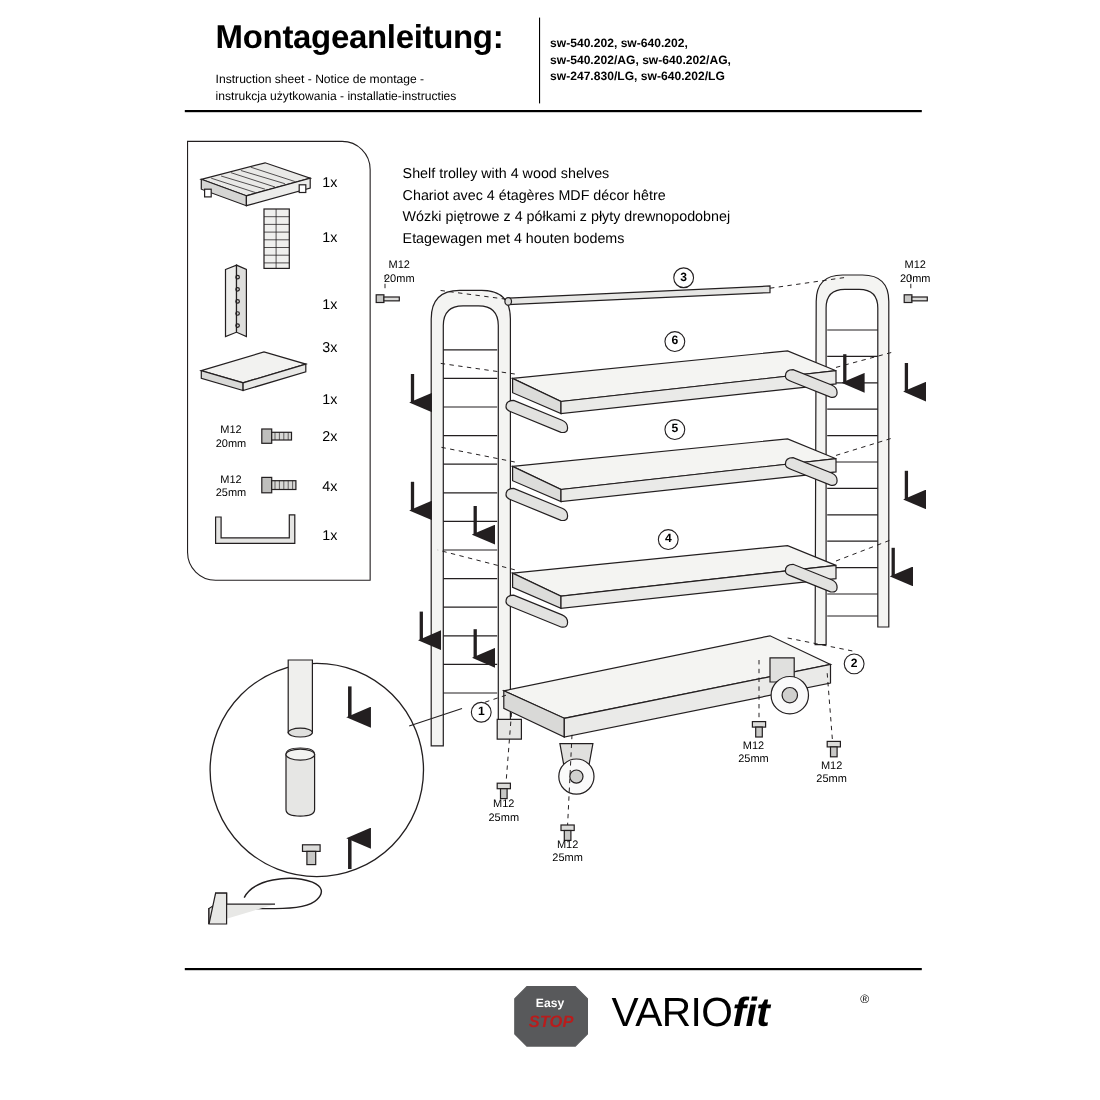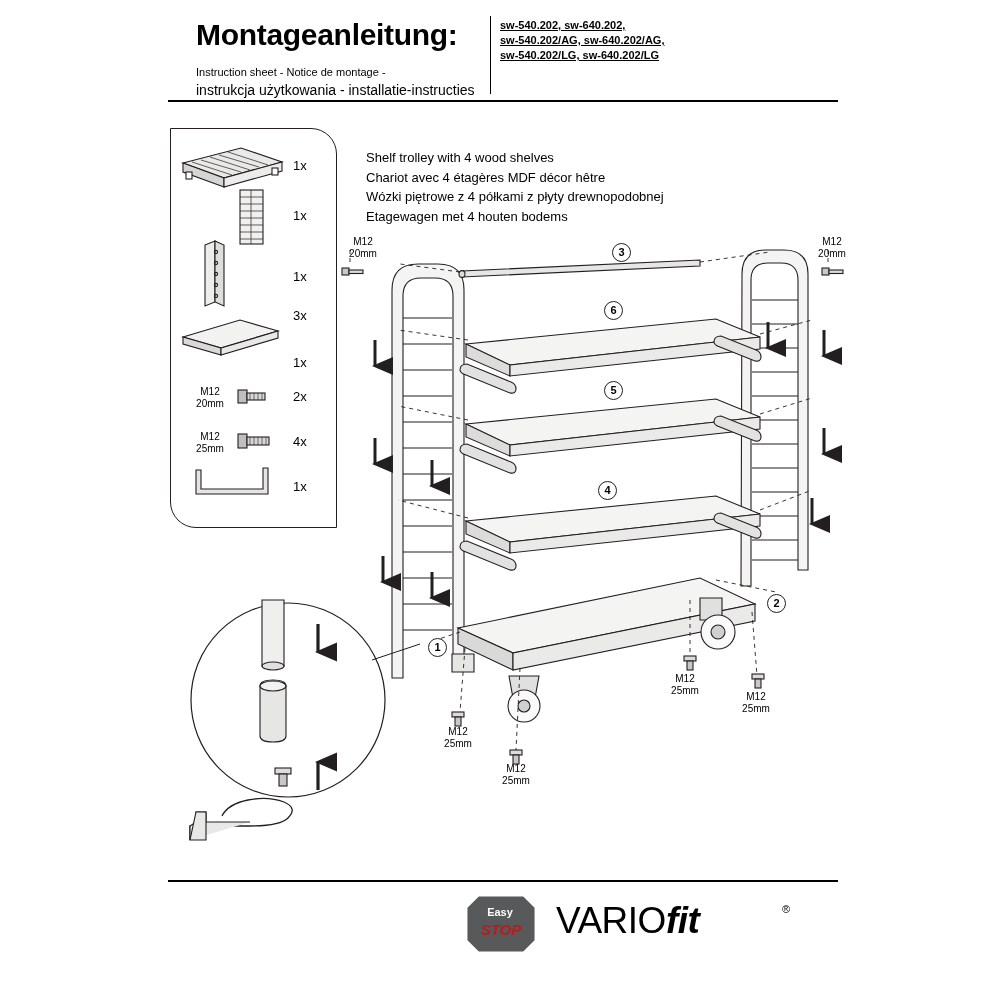--- a/index.html
+++ b/index.html
@@ -31,39 +31,38 @@
   .hdr-sub1 {
     position: absolute;
     left: 196px;
     top: 66px;
     font-size: 11px;
   }
   .hdr-sub2 {
     position: absolute;
     left: 196px;
     top: 82px;
-    font-size: 14px;
+    font-size: 11px;
     text-align: center;
   }
   .hdr-divider {
     position: absolute;
     left: 490px;
     top: 16px;
     width: 1px;
     height: 78px;
     background: #000;
   }
   .hdr-codes {
     position: absolute;
     left: 500px;
-    top: 18px;
+    top: 33px;
     font-size: 11px;
     line-height: 15px;
     font-weight: bold;
-    text-decoration: underline;
   }
   .hdr-rule {
     position: absolute;
     left: 168px;
     top: 100px;
     width: 670px;
     height: 2px;
     background: #000;
   }
 
@@ -191,21 +190,21 @@
 
 <div id="page">
 
   <div class="hdr-title">Montageanleitung:</div>
   <div class="hdr-sub1">Instruction sheet - Notice de montage  -</div>
   <div class="hdr-sub2">instrukcja użytkowania - installatie-instructies</div>
   <div class="hdr-divider"></div>
   <div class="hdr-codes">
     <div>sw-540.202,  sw-640.202,</div>
     <div>sw-540.202/AG,  sw-640.202/AG,</div>
-    <div>sw-540.202/LG,  sw-640.202/LG</div>
+    <div>sw-247.830/LG,  sw-640.202/LG</div>
   </div>
   <div class="hdr-rule"></div>
 
   <div class="prod-lines">
     <div>Shelf trolley with 4 wood shelves</div>
     <div>Chariot avec 4 étagères MDF décor hêtre</div>
     <div>Wózki piętrowe z 4 półkami z płyty drewnopodobnej</div>
     <div>Etagewagen met 4 houten bodems</div>
   </div>
 

